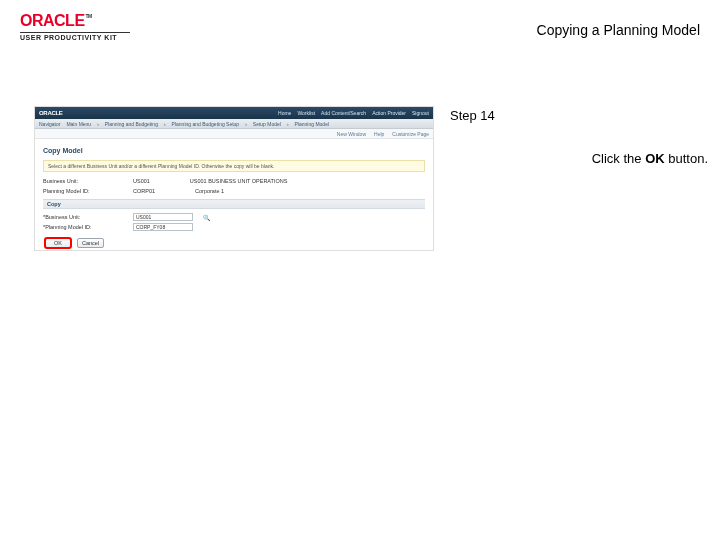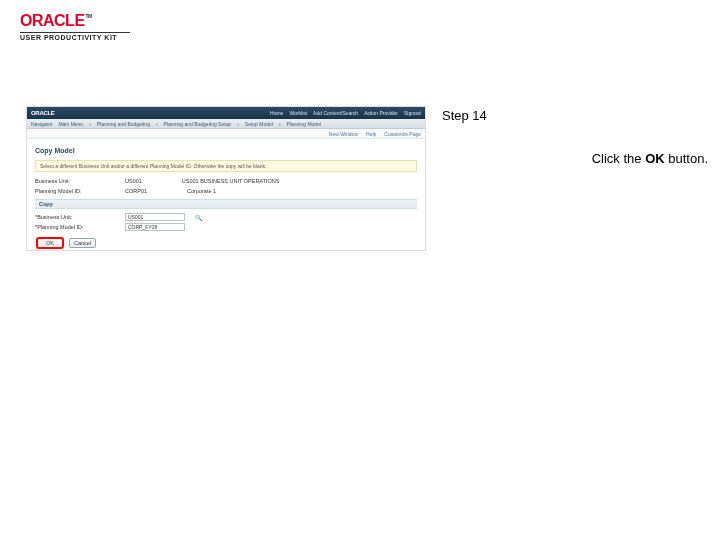--- a/index.html
+++ b/index.html
@@ -51,21 +51,21 @@
   .doc-title {
     position: absolute;
     top: 22px;
     right: 20px;
     font-size: 14px;
     color: #000;
   }
   .content-row {
     display: flex;
     width: 100%;
-    padding: 50px 12px 0 26px;
+    padding: 50px 12px 0 34px;
     gap: 16px;
   }
   .screenshot {
     width: 400px;
     height: 145px;
     border: 1px solid #ddd;
     background: #fff;
     font-size: 6px;
     color: #333;
     position: relative;
@@ -179,20 +179,21 @@
 
 <div class="topbar">
   <div class="logo-block">
     <div class="oracle-logo">
       <span>ORACLE</span>
       <span class="tm">TM</span>
     </div>
     <div class="logo-divider"></div>
     <div class="upk-text">USER PRODUCTIVITY KIT</div>
   </div>
+  <div class="doc-title">Copying a Planning Model</div>
 </div>
 
 <div class="content-row">
 
   <div class="screenshot">
     <div class="ss-header">
       <span class="brand">ORACLE</span>
       <span class="sp"></span>
       <span class="hlink">Home</span>
       <span class="hlink">Worklist</span>

